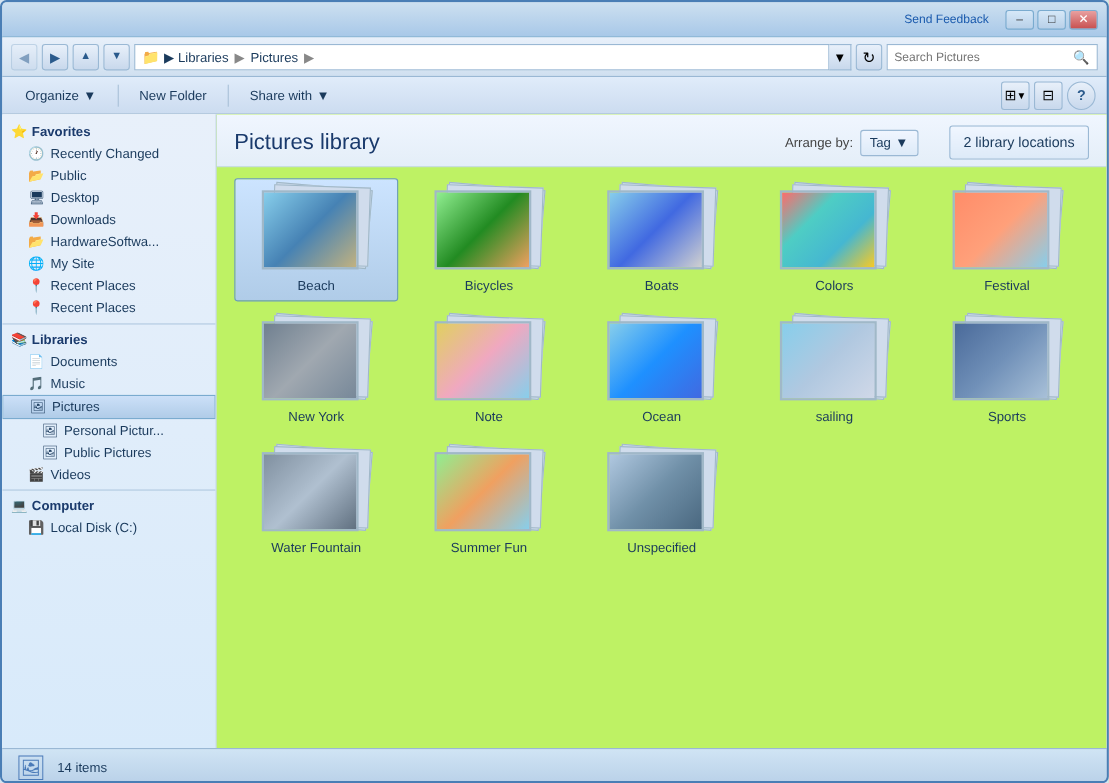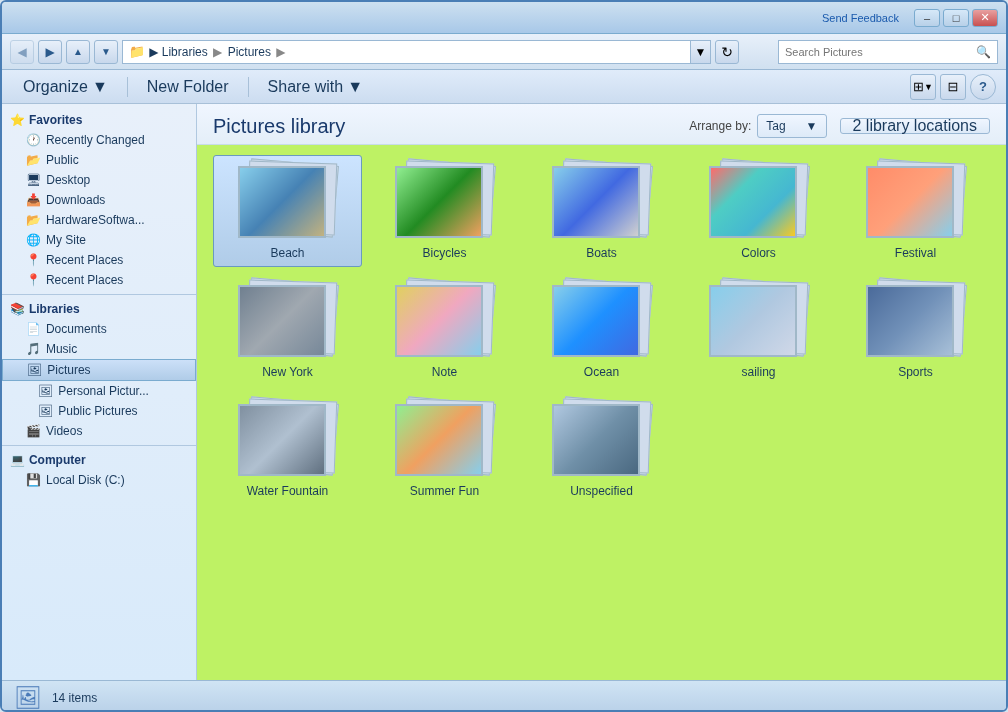--- a/index.html
+++ b/index.html
@@ -109,27 +109,26 @@
       border-radius: 3px;
       background: linear-gradient(to bottom, #e8f0fa, #c8d8ec);
       display: flex;
       align-items: center;
       justify-content: center;
       cursor: pointer;
       font-size: 14px;
     }
     .search-box {
       height: 24px;
-      width: 220px;
+      width: 192px;
       border: 1px solid #9ab8d4;
       background: white;
       display: flex;
       align-items: center;
       padding: 0 6px;
-      margin-left: 35px;
     }
     .search-box input {
       border: none;
       outline: none;
       flex: 1;
       font-size: 11px;
       color: #888;
       background: transparent;
     }
     .search-icon-btn {
@@ -148,21 +147,21 @@
       border-bottom: 1px solid #a8c0d8;
       gap: 4px;
     }
     .toolbar-btn {
       height: 26px;
       padding: 0 10px;
       border: 1px solid transparent;
       border-radius: 3px;
       background: transparent;
       cursor: pointer;
-      font-size: 16px;
+      font-size: 12px;
       color: #1a3a5c;
       display: flex;
       align-items: center;
       gap: 4px;
     }
     .toolbar-separator { width: 1px; height: 20px; background: #a8c0d8; margin: 0 4px; }
     .toolbar-right { margin-left: auto; display: flex; align-items: center; gap: 4px; }
     .view-btn {
       width: 26px;
       height: 26px;
@@ -265,32 +264,32 @@
       height: 24px;
       padding: 4px 8px;
       border: 1px solid #9ab8d4;
       background: linear-gradient(to bottom, #f0f6ff, #ddeaf8);
       border-radius: 3px;
       cursor: pointer;
       font-size: 12px;
       color: #1a3a5c;
       display: flex;
       align-items: center;
-      gap: 20px;
+      gap: 4px;
     }
     .locations-btn {
-      height: 16px;
+      height: 31px;
       padding: 0 12px;
       border: 1px solid #9ab8d4;
       background: linear-gradient(to bottom, #f0f6ff, #ddeaf8);
       border-radius: 3px;
       cursor: pointer;
-      font-size: 16px;
+      font-size: 13px;
       color: #1a3a5c;
-      margin-left: 13px;
+      margin-left: 28px;
       display: flex;
       align-items: center;
     }
 
     
     .grid-scroll {
       flex: 1;
       overflow-y: auto;
       padding: 10px 16px;
     }

